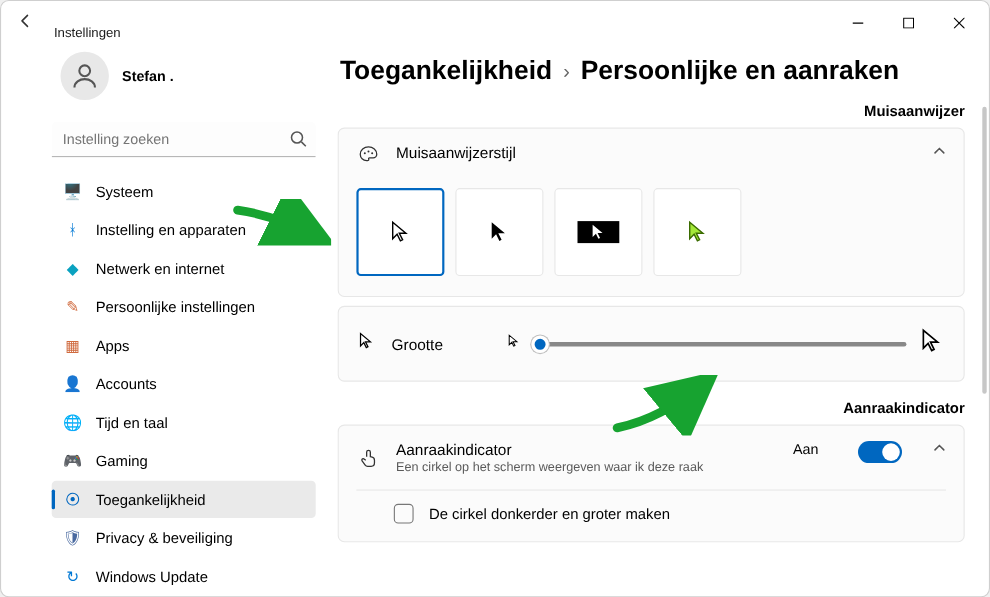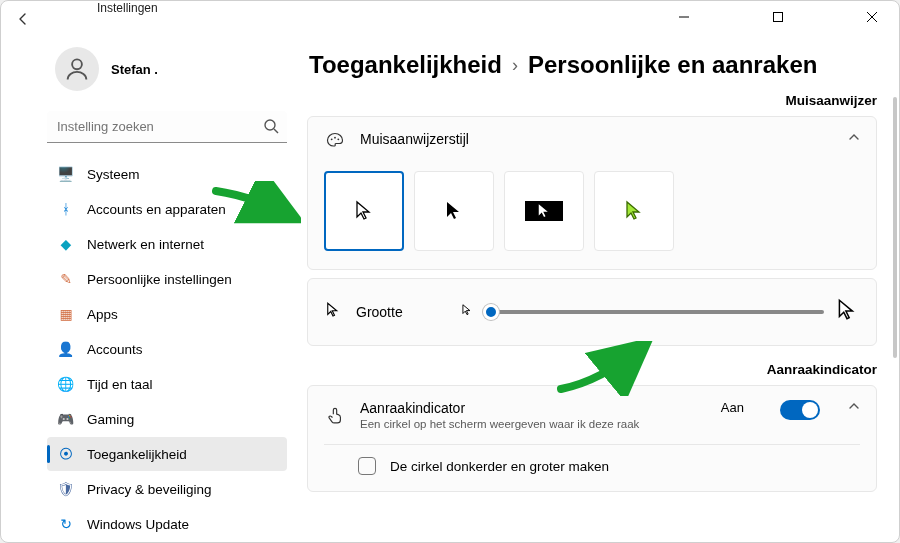--- a/index.html
+++ b/index.html
@@ -13,21 +13,21 @@
     --side:#f4f4f4;
   }
   *{box-sizing:border-box;font-family:"Segoe UI",Arial,sans-serif;}
   body{margin:0;background:#f0f0f0;}
   .window{
     width:900px;height:543px;margin:0 auto;background:var(--bg);
     border:1px solid #cfcfcf;border-radius:8px;overflow:hidden;
     display:flex;flex-direction:column;position:relative;
   }
   
-  .titlebar{height:36px;display:flex;align-items:flex-start;padding:0 4px;gap:48px;}
+  .titlebar{height:36px;display:flex;align-items:flex-end;padding:0 4px;}
   .titlebar .back{width:36px;height:36px;display:flex;align-items:center;justify-content:center;cursor:pointer;}
   .titlebar .title{font-size:12px;color:var(--text);padding-left:8px;}
   .titlebar .spacer{flex:1;}
   .winbtn{width:46px;height:32px;display:flex;align-items:center;justify-content:center;cursor:pointer;}
   
   .body{flex:1;display:flex;min-height:0;}
   
   .sidebar{width:260px;padding:0 10px 10px 10px;display:flex;flex-direction:column;gap:4px;margin-left:36px;}
   .profile{display:flex;align-items:center;gap:12px;padding:10px 8px 14px 8px;cursor:pointer;}
   .avatar{width:44px;height:44px;border-radius:50%;background:#e8e8e8;display:flex;align-items:center;justify-content:center;}
@@ -131,21 +131,21 @@
             </svg>
         </span>
       </div>
       <div class="nav" id="nav">
           <div class="nav-item">
             <span class="nicon" style="color: rgb(0, 120, 212);">🖥️</span>
             <span>Systeem</span>
           </div>
           <div class="nav-item">
             <span class="nicon" style="color: rgb(0, 120, 212);">ᚼ</span>
-            <span>Accounts en apparaten</span>
+            <span>Instelling en apparaten</span>
           </div>
           <div class="nav-item">
             <span class="nicon" style="color: rgb(10, 162, 192);">◆</span>
             <span>Netwerk en internet</span>
           </div>
           <div class="nav-item">
             <span class="nicon" style="color: rgb(208, 106, 62);">✎</span>
             <span>Persoonlijke instellingen</span>
           </div>
           <div class="nav-item">

